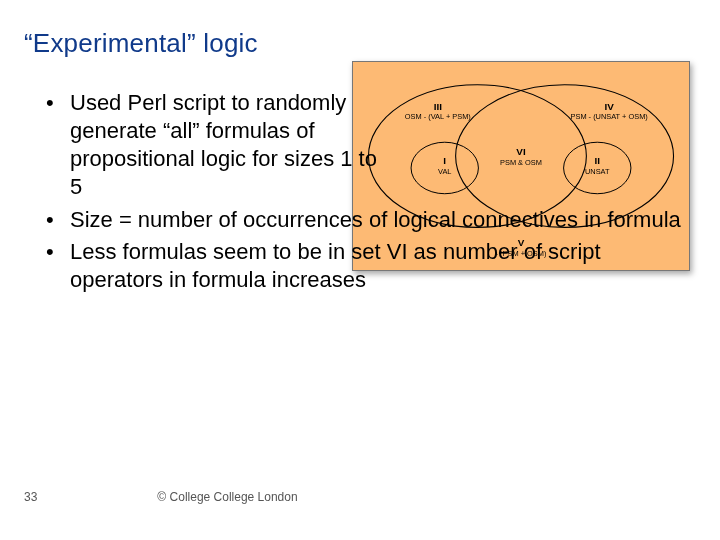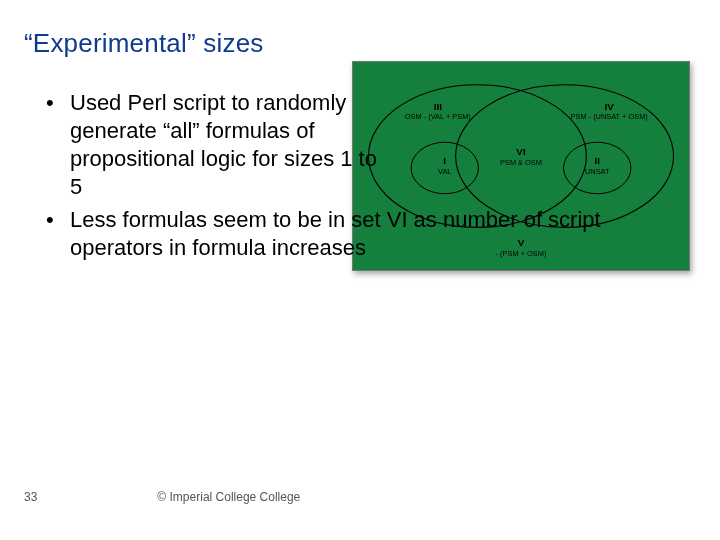--- a/index.html
+++ b/index.html
@@ -48,21 +48,21 @@
   }
   .bullet1-wrap { max-width: 320px; display:block; }
   .diagram {
     position: absolute;
     right: 6px;
     top: -28px;
     width: 338px;
     height: 210px;
     border: 1px solid #777;
     box-shadow: 2px 3px 6px rgba(0,0,0,0.35);
-    background: #15803d;
+    background: #fdba74;
   }
   .diagram svg { width: 100%; height: 100%; display:block; }
   .dlabel { font-family: Arial, sans-serif; }
   .dlabel .roman { font-weight: bold; font-size: 10px; }
   .dlabel .sub { font-size: 7.5px; }
   .footer {
     position: absolute;
     bottom: 36px;
     left: 24px;
     right: 24px;
@@ -70,21 +70,21 @@
     color: #555;
     display: flex;
     align-items: baseline;
   }
   .footer .pageno { margin-right: 120px; }
 </style>
 </head>
 <body>
 
 <div class="slide">
-  <h1 class="title">“Experimental” sizes</h1>
+  <h1 class="title">“Experimental” logic</h1>
 
   <div class="content-area">
 
     <div class="diagram">
       <svg viewBox="0 0 338 210">
 
         <ellipse cx="125" cy="95" rx="110" ry="72" fill="none" stroke="#000" stroke-width="1.1"></ellipse>
         <ellipse cx="213" cy="95" rx="110" ry="72" fill="none" stroke="#000" stroke-width="1.1"></ellipse>
 
         <ellipse cx="92" cy="107" rx="34" ry="26" fill="none" stroke="#000" stroke-width="1"></ellipse>
@@ -119,22 +119,23 @@
           <text x="169" y="186" text-anchor="middle" class="roman">V</text>
           <text x="169" y="196" text-anchor="middle" class="sub">- (PSM + OSM)</text>
         </g>
       </svg>
     </div>
 
     <ul class="bullets">
       <li>
           <span class="bullet1-wrap">Used Perl script to randomly generate “all” formulas of propositional logic for sizes 1 to 5</span>
         </li>
+      <li><span>Size = number of occurrences of logical connectives in formula</span></li>
       <li><span>Less formulas seem to be in set VI as number of script operators in formula increases</span></li>
     </ul>
 
   </div>
 
   <div class="footer">
     <span class="pageno">33</span>
-    <span>© Imperial College College</span>
+    <span>© College College London</span>
   </div>
 </div>
 
 </body></html>

